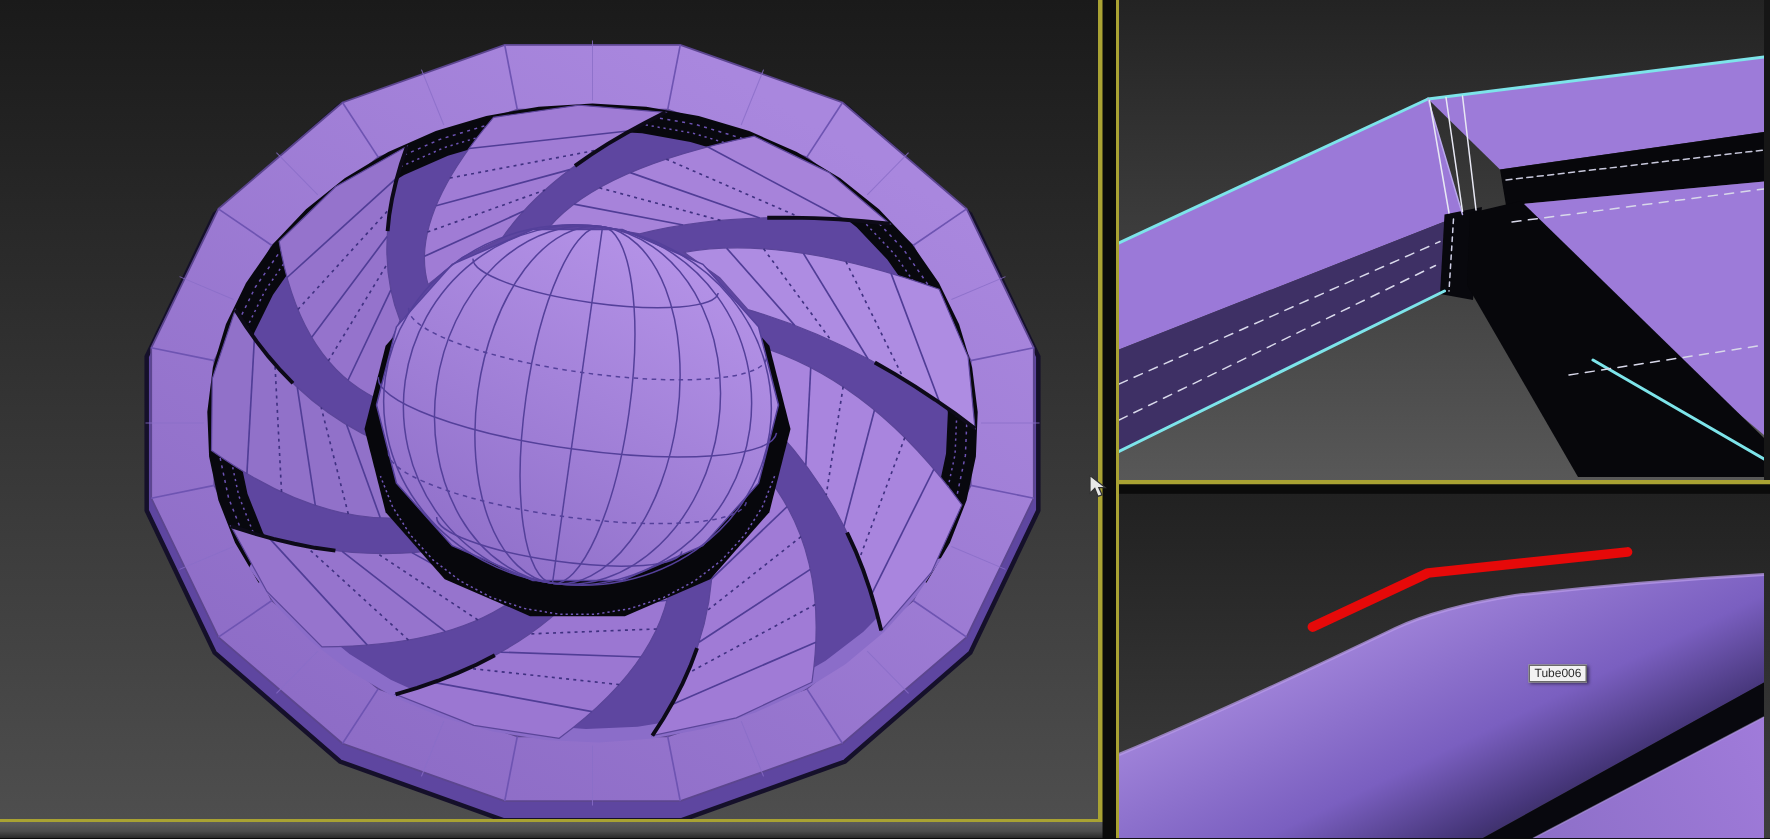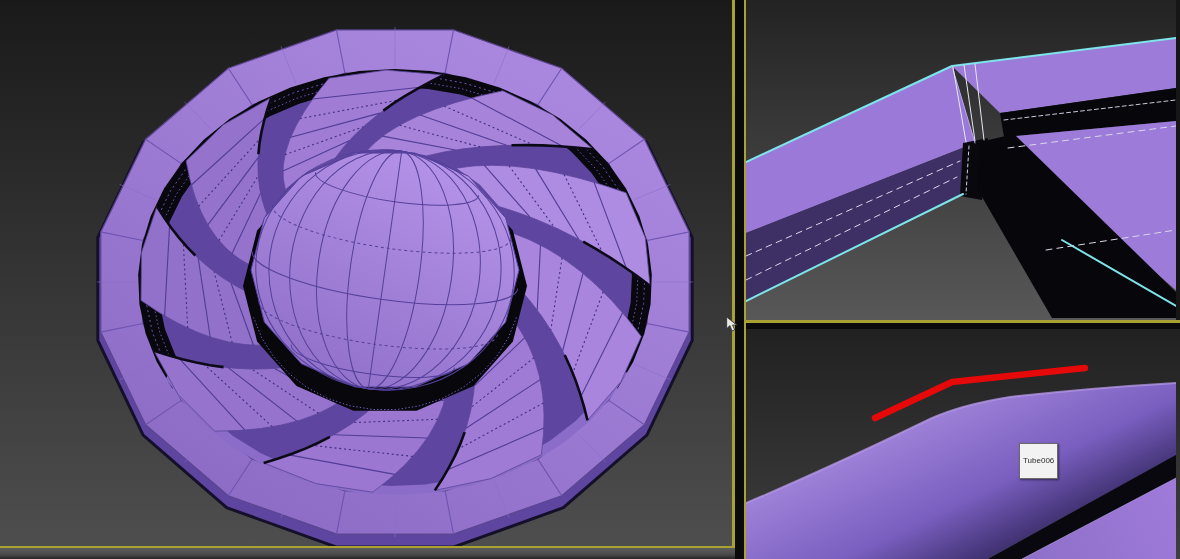--- a/index.html
+++ b/index.html
@@ -1,21 +1,21 @@
 <!DOCTYPE html>
 <html><head>
 <meta charset="utf-8">
 <style>
   html,body{margin:0;padding:0;background:#000;}
   .screen{position:relative;width:1180px;height:559px;background:#101010;overflow:hidden;
           font-family:"Liberation Sans", sans-serif;}
   .vp{position:absolute;display:block;}
   .split{position:absolute;}
   .tooltip{position:absolute;background:#f2f2f2;border:1px solid #6a6a6a;color:#2a2a2a;
-           font-size:8px;line-height:10px;padding:12px 3px;white-space:nowrap;box-shadow:1px 1px 2px rgba(0,0,0,.5);}
+           font-size:8px;line-height:10px;padding:0 3px;white-space:nowrap;box-shadow:1px 1px 2px rgba(0,0,0,.5);}
   .bottom-strip{position:absolute;background:linear-gradient(#5c5c5c 0%,#4c4c4c 55%,#262626 100%);}
   .cursor{position:absolute;}
 </style>
 </head>
 <body>
 
 <div class="screen">
 
   <svg id="vp-main" class="vp" style="left:0;top:0" width="733" height="546" viewBox="0 0 733 546">
       <defs>

